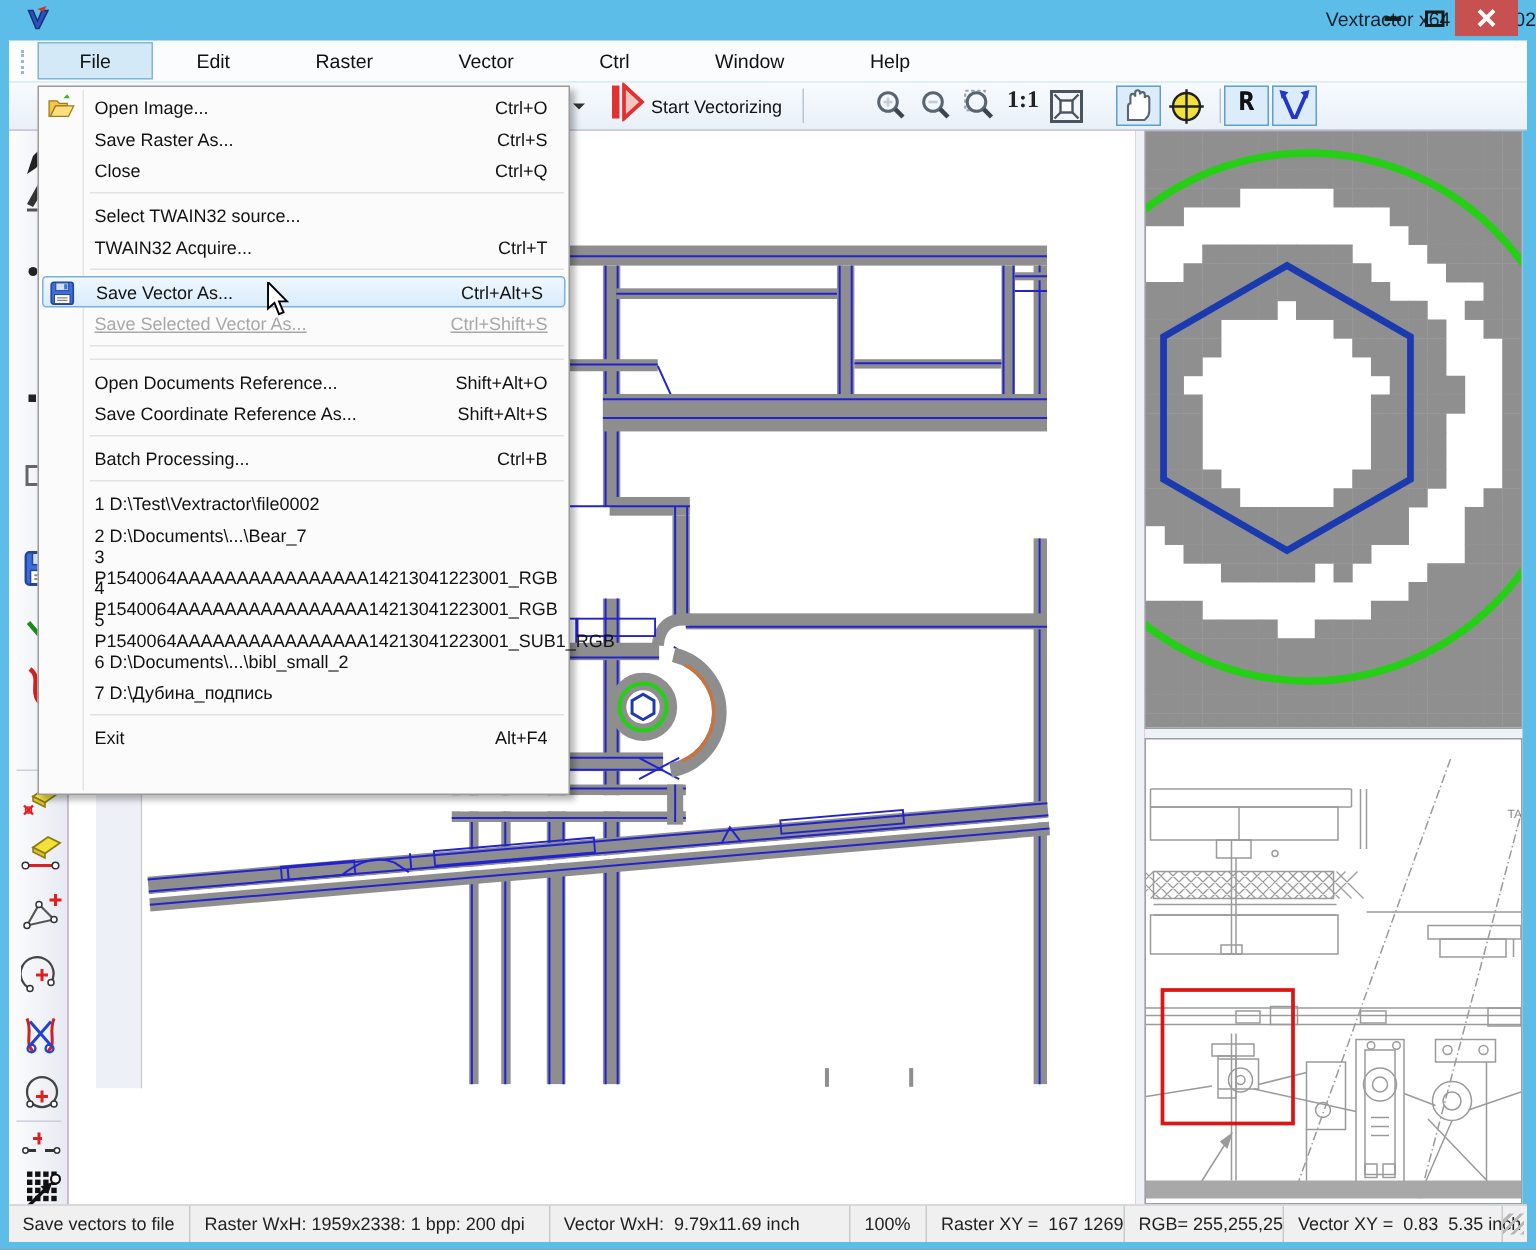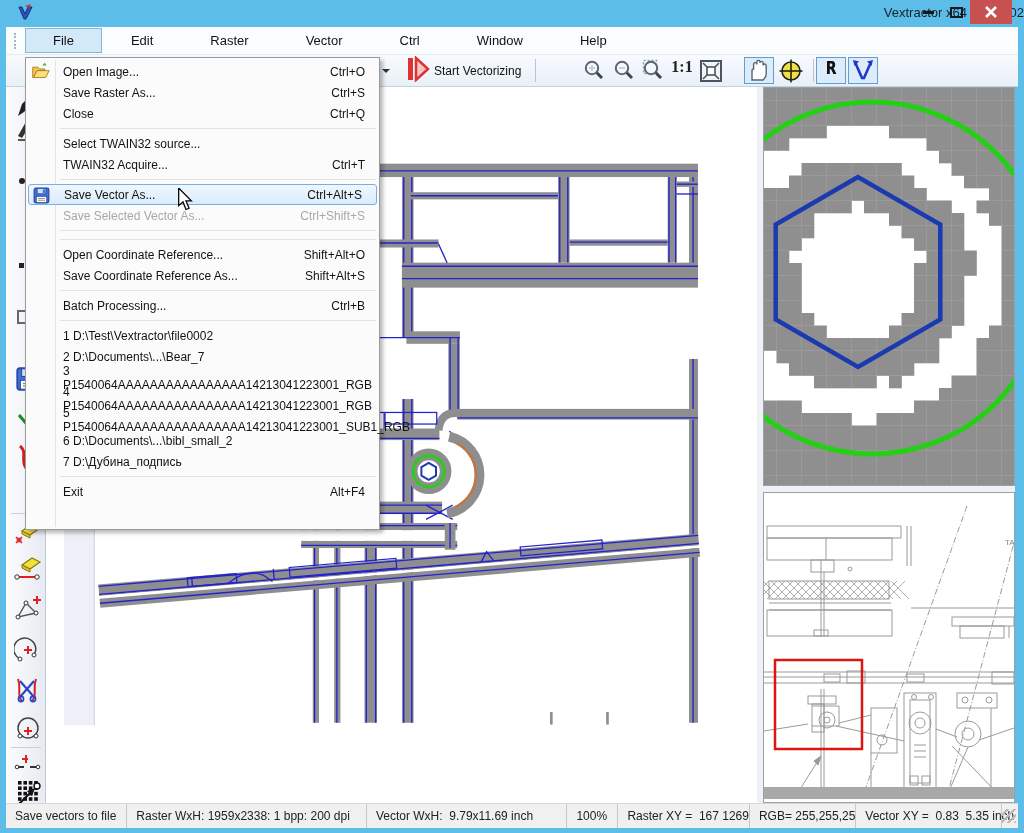--- a/index.html
+++ b/index.html
@@ -53,21 +53,21 @@
   #sb-grip{margin-left:auto;width:14px;height:14px;margin-right:2px;
            background:repeating-linear-gradient(135deg,transparent 0 3px,#b9b9b9 3px 5px);}
   
   #file-menu{position:absolute;left:25px;top:57px;width:355px;height:473px;background:#fbfbfb;
              border:1px solid #9a9a9a;box-shadow:3px 3px 4px rgba(0,0,0,.28);z-index:50;
              padding-top:3px;font-size:12px;color:#121212;}
   #file-menu .gutterline{position:absolute;left:29px;top:2px;bottom:2px;width:1px;background:#e4e4e4;}
   .fm-item{position:relative;height:21px;display:flex;align-items:center;padding-left:37px;padding-right:14px;}
   .fm-item .lab{flex:1;}
   .fm-item .sc{text-align:right;}
-  .fm-item.disabled{color:#a8a8a8;}
+  .fm-item.disabled{color:#a8a8a8;text-decoration:underline;}
   .fm-item.hl{border:1px solid #7ab0e0;border-radius:3px;background:linear-gradient(#f0f7fe,#d9ecfc);
               margin:0 2px;padding-left:35px;}
   .fm-sep{height:9px;position:relative;}
   .fm-sep i{position:absolute;left:34px;right:3px;top:4px;height:1px;background:#e2e2e2;}
   .fm-ico{position:absolute;left:5px;top:1px;width:19px;height:19px;}
   .fm-item.hl .fm-ico{left:3px;}
   #cursor{position:absolute;left:176px;top:188px;z-index:60;}
 </style>
 </head>
 <body>
@@ -953,21 +953,21 @@
         <span class="lab">Save Selected Vector As...</span>
         <span class="sc">Ctrl+Shift+S</span>
       </div>
       <div class="fm-sep">
         <i></i>
       </div>
       <div class="fm-sep">
         <i></i>
       </div>
       <div class="fm-item">
-        <span class="lab">Open Coordinate Reference...</span>
+        <span class="lab">Open Documents Reference...</span>
         <span class="sc">Shift+Alt+O</span>
       </div>
       <div class="fm-item">
         <span class="lab">Save Coordinate Reference As...</span>
         <span class="sc">Shift+Alt+S</span>
       </div>
       <div class="fm-sep">
         <i></i>
       </div>
       <div class="fm-item">

